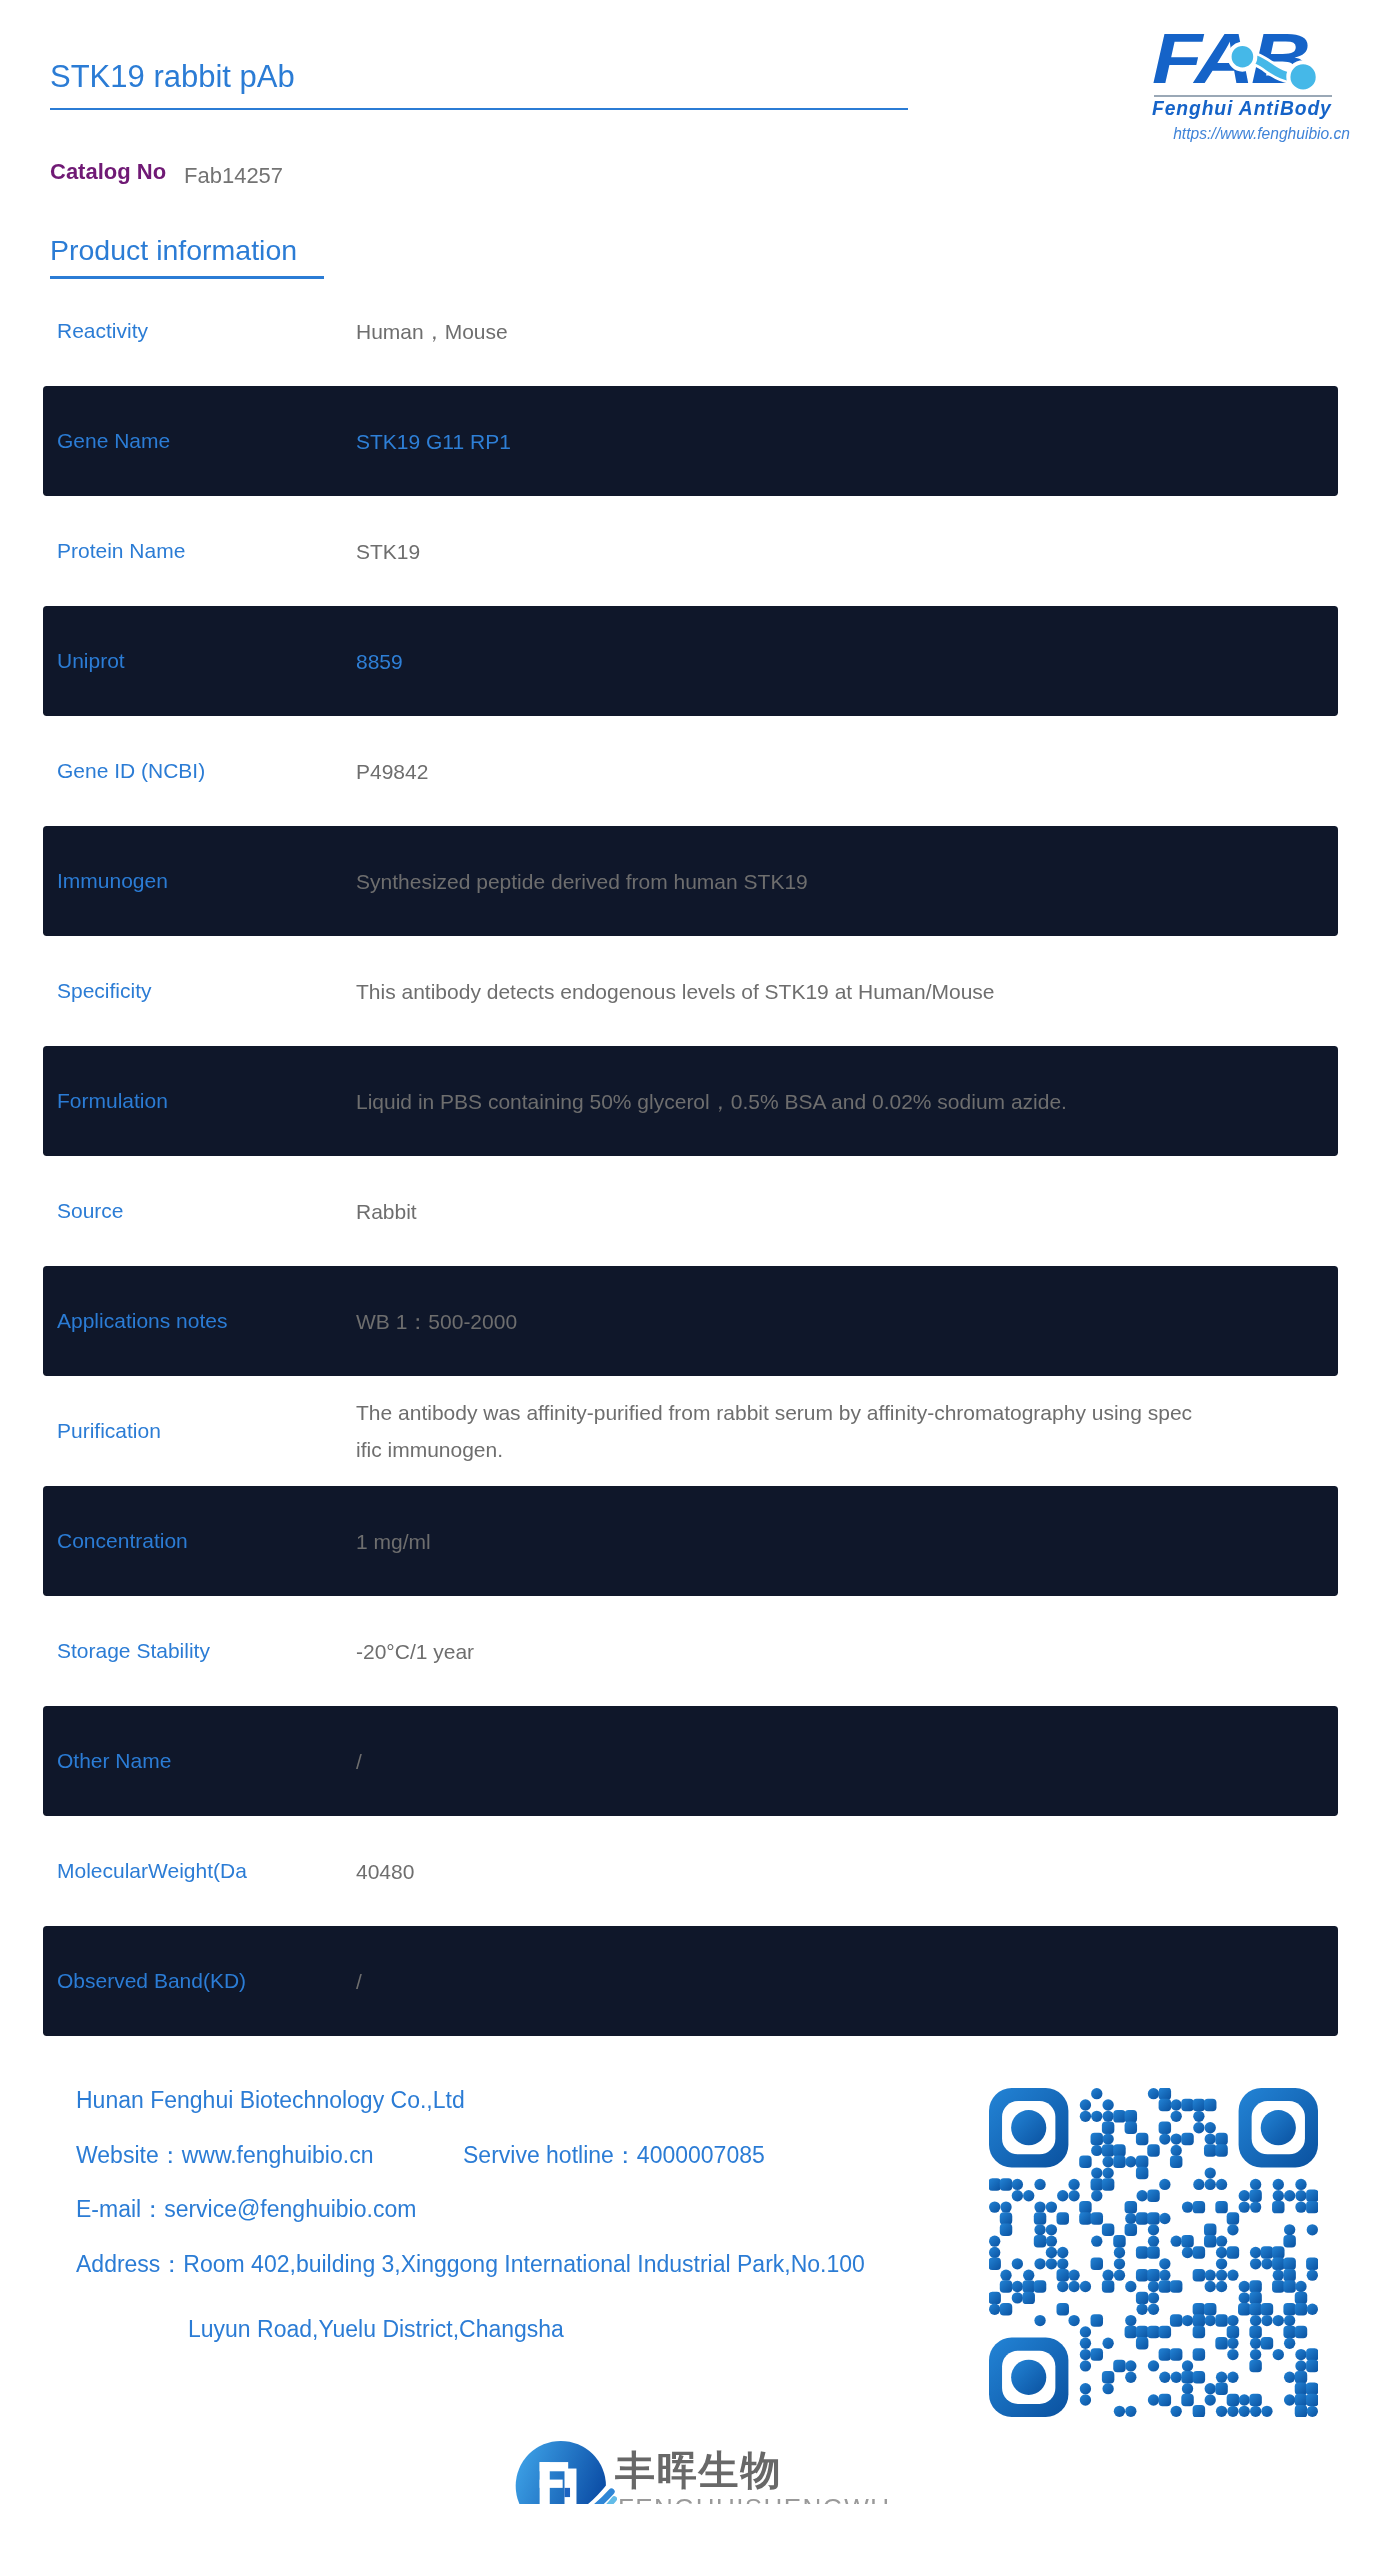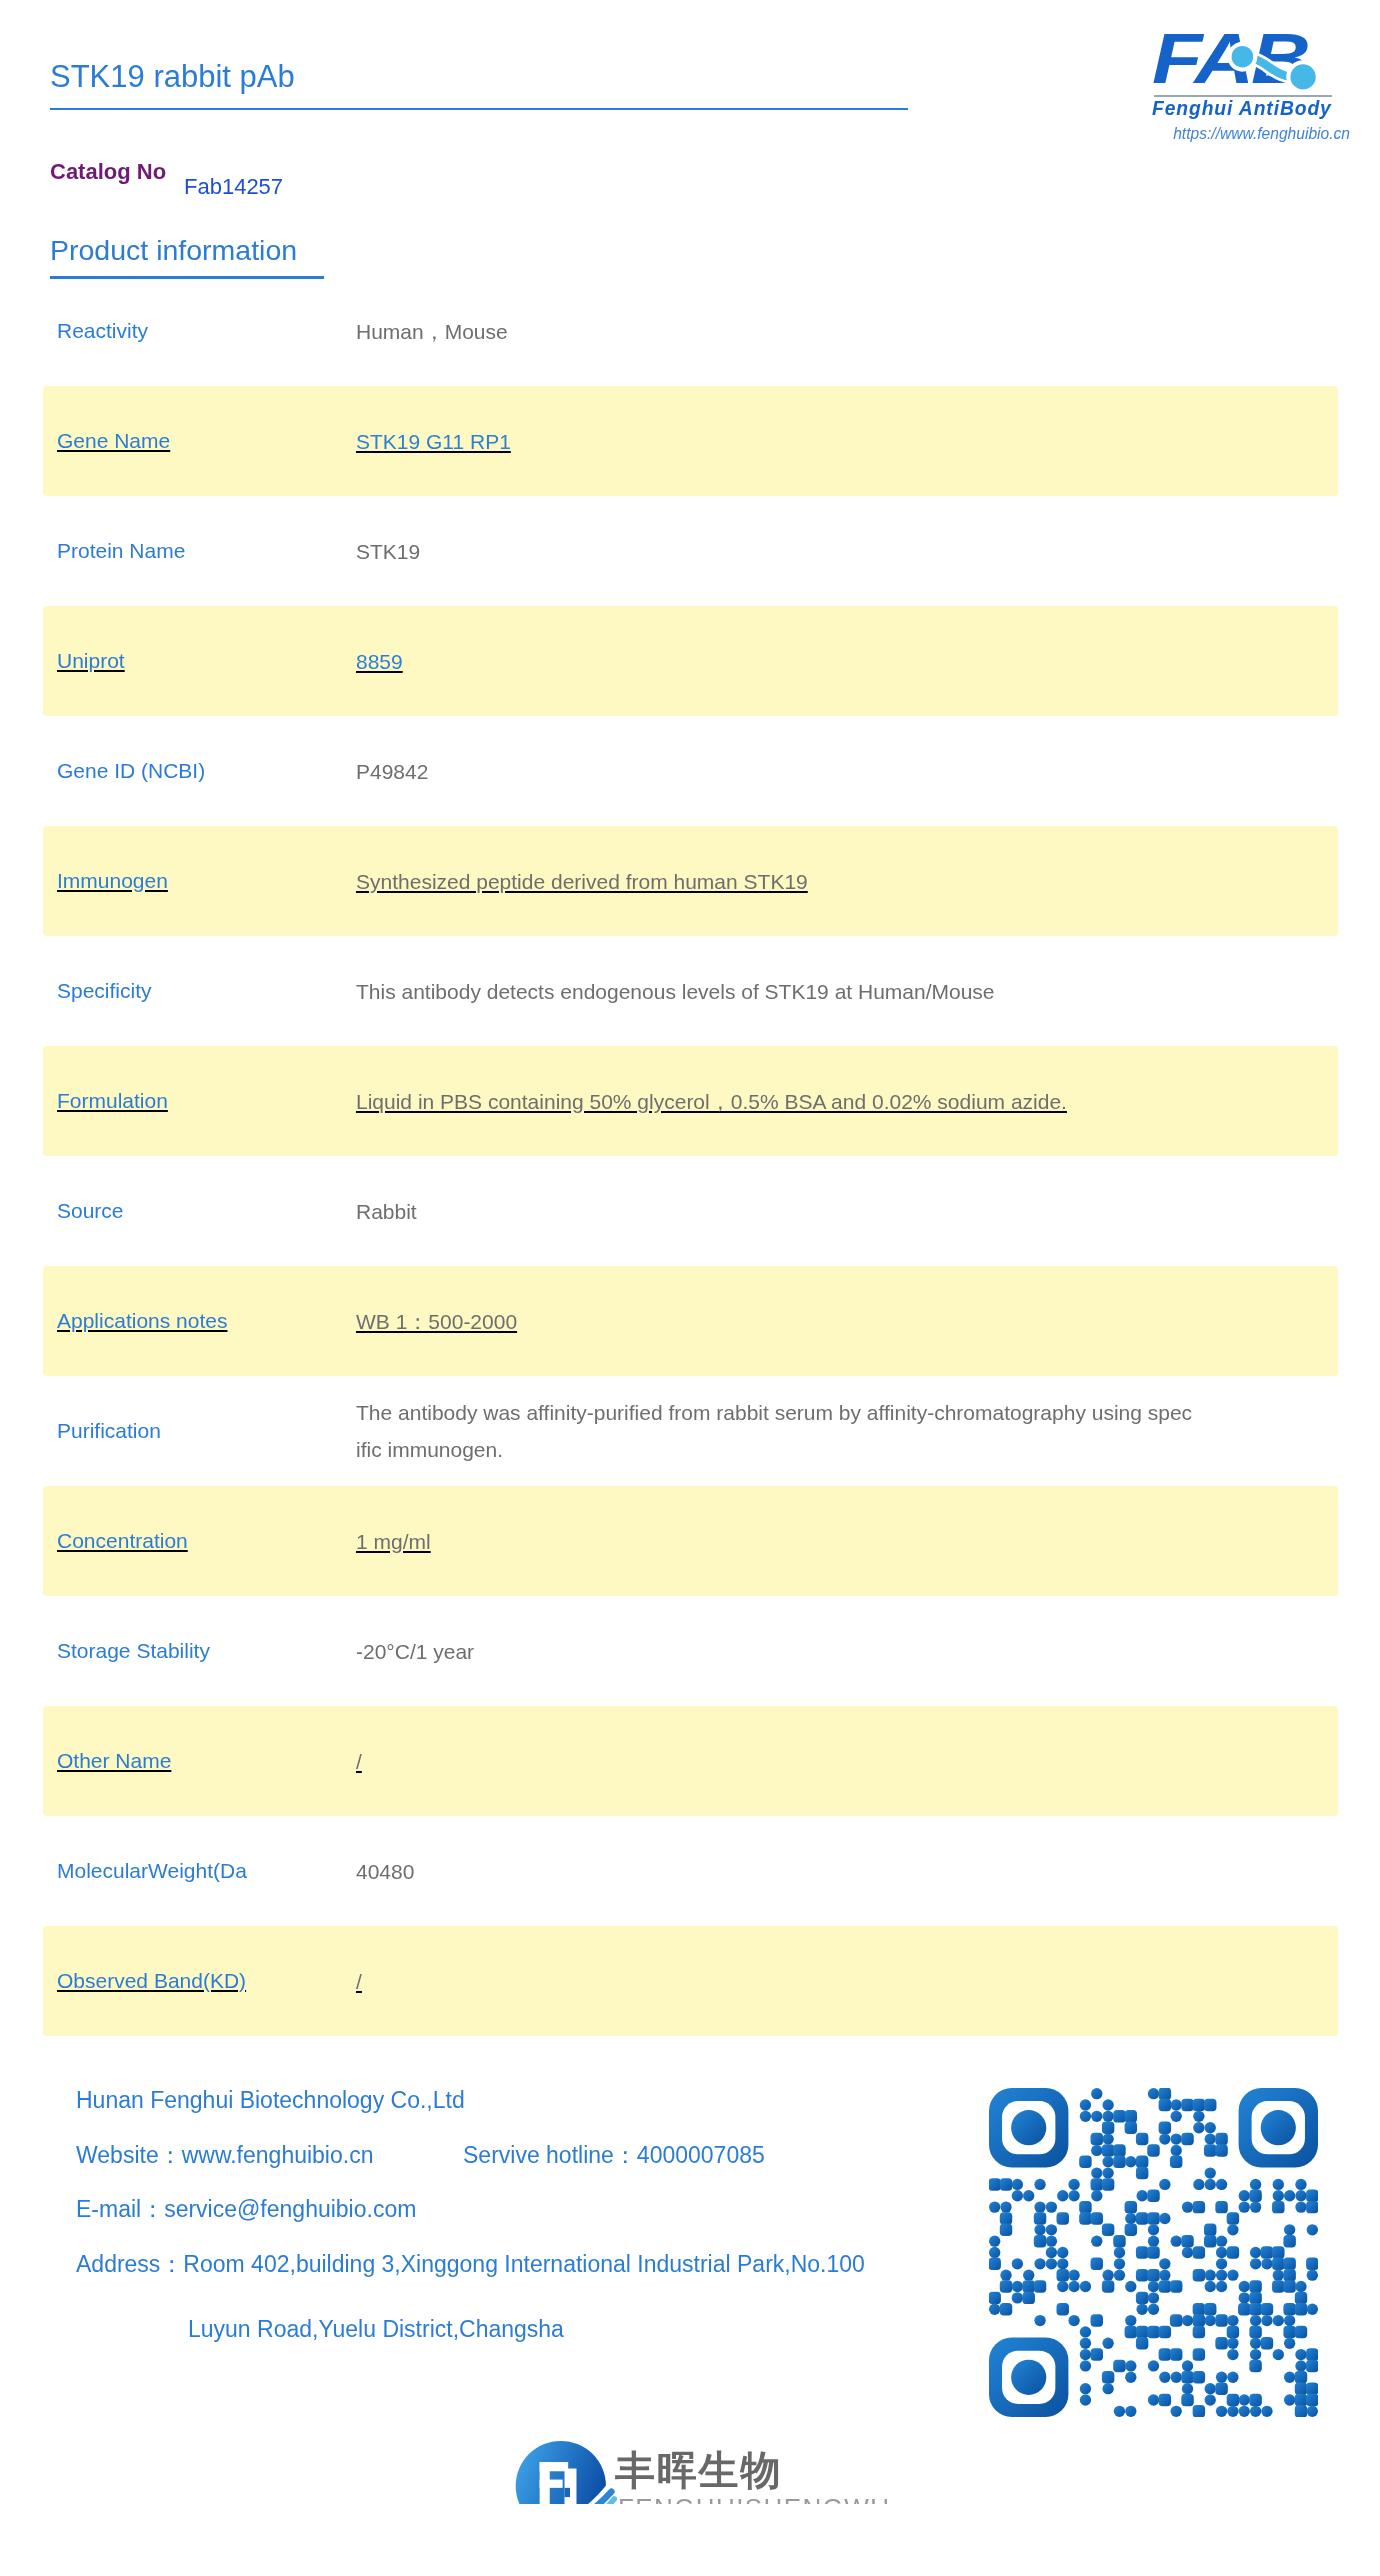--- a/index.html
+++ b/index.html
@@ -5,34 +5,34 @@
   html,body{margin:0;padding:0;background:#fff;}
   .page{
     position:relative;width:1380px;height:2504px;background:#ffffff;overflow:hidden;
     font-family:"Liberation Sans","DejaVu Sans",sans-serif;
   }
   
   .page-title{position:absolute;left:50px;top:59px;font-size:31px;line-height:35px;color:#2b7cd5;font-weight:normal;margin:0;}
   .title-rule{position:absolute;left:50px;top:108px;width:858px;height:1.8px;background:#2b7cd5;}
   .catalog{position:absolute;left:50px;top:158px;font-size:22px;line-height:28px;}
   .catalog-label{color:#701a75;font-weight:bold;}
-  .catalog-value{position:absolute;left:134px;top:15px;color:#1d4ed8;white-space:nowrap;}
+  .catalog-value{position:absolute;left:134px;top:4px;color:#737373;white-space:nowrap;}
   
   .fab-word{position:absolute;left:1152px;top:24px;font-size:70px;line-height:70px;font-weight:bold;font-style:italic;color:#1563c8;letter-spacing:-2.8px;transform:scaleX(1.18);transform-origin:left center;}
   .molecule{position:absolute;left:1222px;top:42px;}
   .logo-rule{position:absolute;left:1154px;top:95px;width:178px;height:1.8px;background:#9aa8b6;}
   .fab-sub{position:absolute;left:1152px;top:98px;font-size:19.3px;line-height:22px;font-weight:bold;font-style:italic;color:#1563c8;letter-spacing:0.9px;white-space:nowrap;}
   .logo-url{position:absolute;right:30px;top:125px;font-size:15.6px;color:#3f83d8;text-decoration:none;white-space:nowrap;font-style:italic;}
   
   .section-title{position:absolute;left:50px;top:234px;font-size:28.5px;line-height:33px;color:#2b7cd5;font-weight:normal;margin:0;}
   .section-rule{position:absolute;left:50px;top:276px;width:274px;height:2.8px;background:#2b7cd5;}
   
   .spec-table{position:absolute;left:43px;top:276px;width:1295px;}
   .row{height:110px;display:flex;align-items:center;border-radius:3.7px;gap:34px;}
-  .row.shaded{background:#fef9c3;text-decoration:underline;}
+  .row.shaded{background:#0f172a;}
   .cell.label{width:265px;padding-left:14px;flex:none;font-size:21px;color:#2b7cd5;}
   .cell.value{font-size:21px;color:#6e6e6e;line-height:37px;white-space:pre-line;padding-right:28px;}
   .cell.value.link{color:#2e7fd6;}
   
   .f-line{position:absolute;font-size:23px;line-height:29px;color:#2b7cd5;white-space:nowrap;}
   .f1{left:76px;top:2086px;}
   .f2a{left:76px;top:2141px;}
   .f2b{left:463px;top:2141px;}
   .f3{left:76px;top:2195px;}
   .f4{left:76px;top:2250px;}

